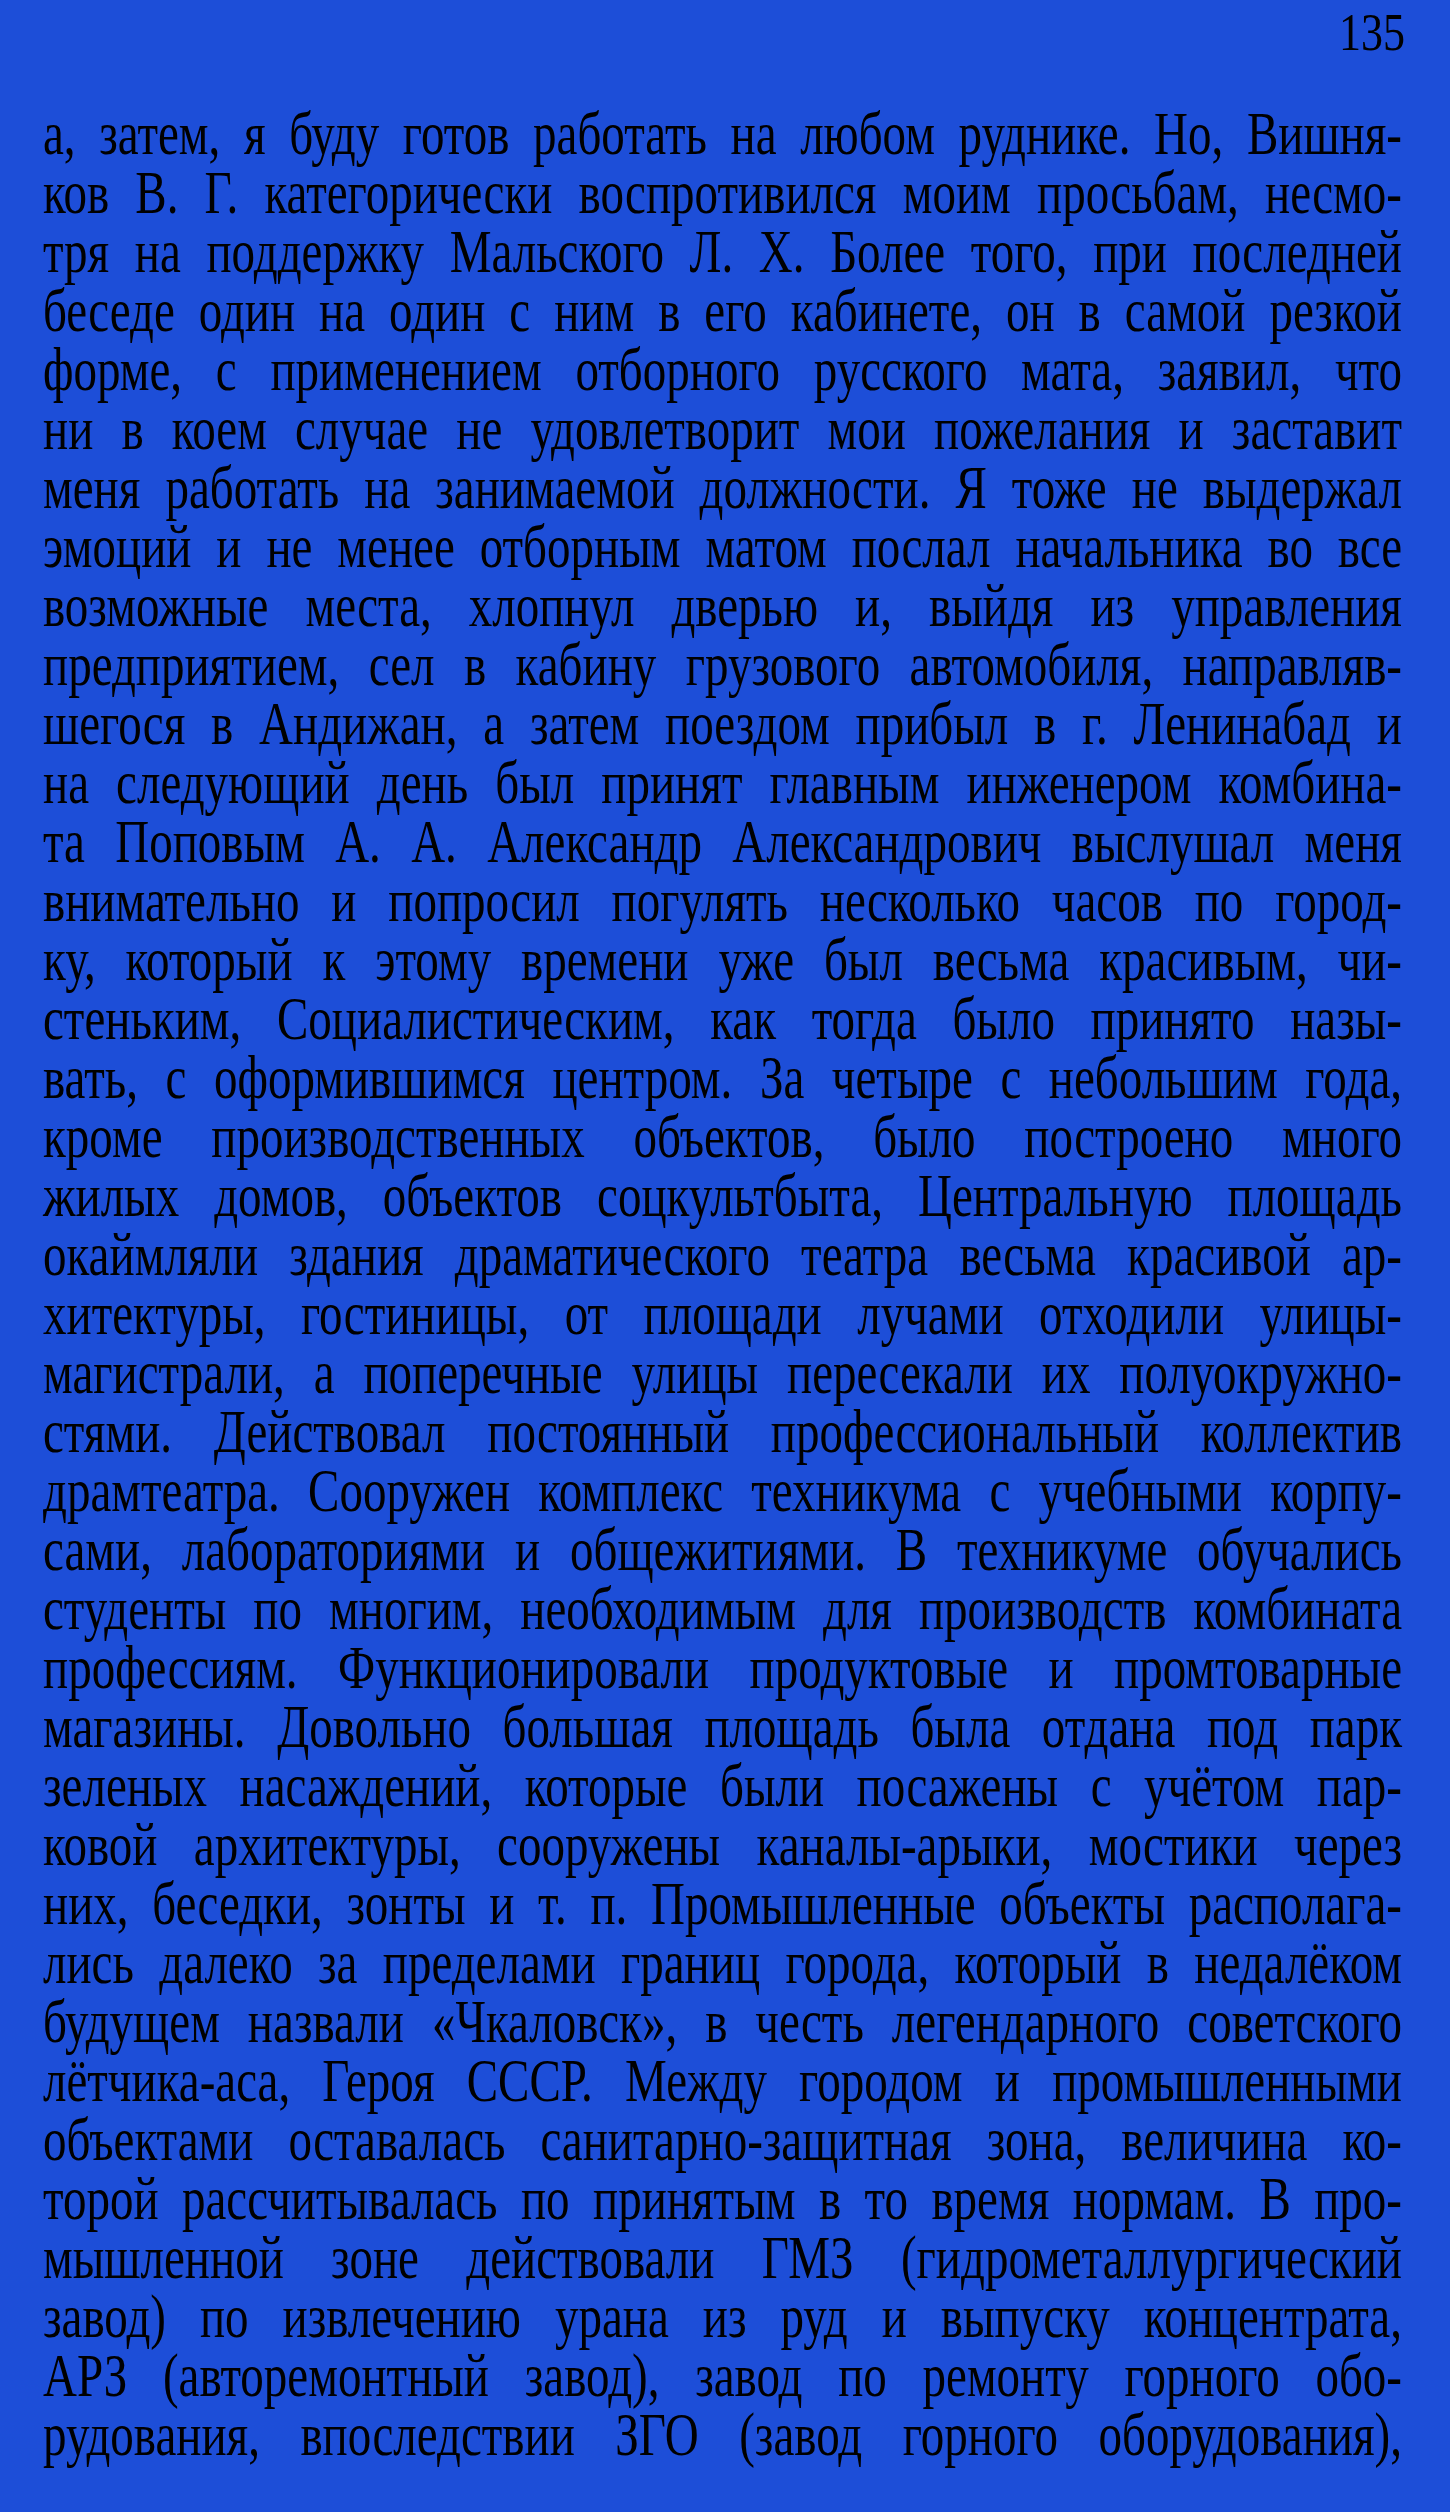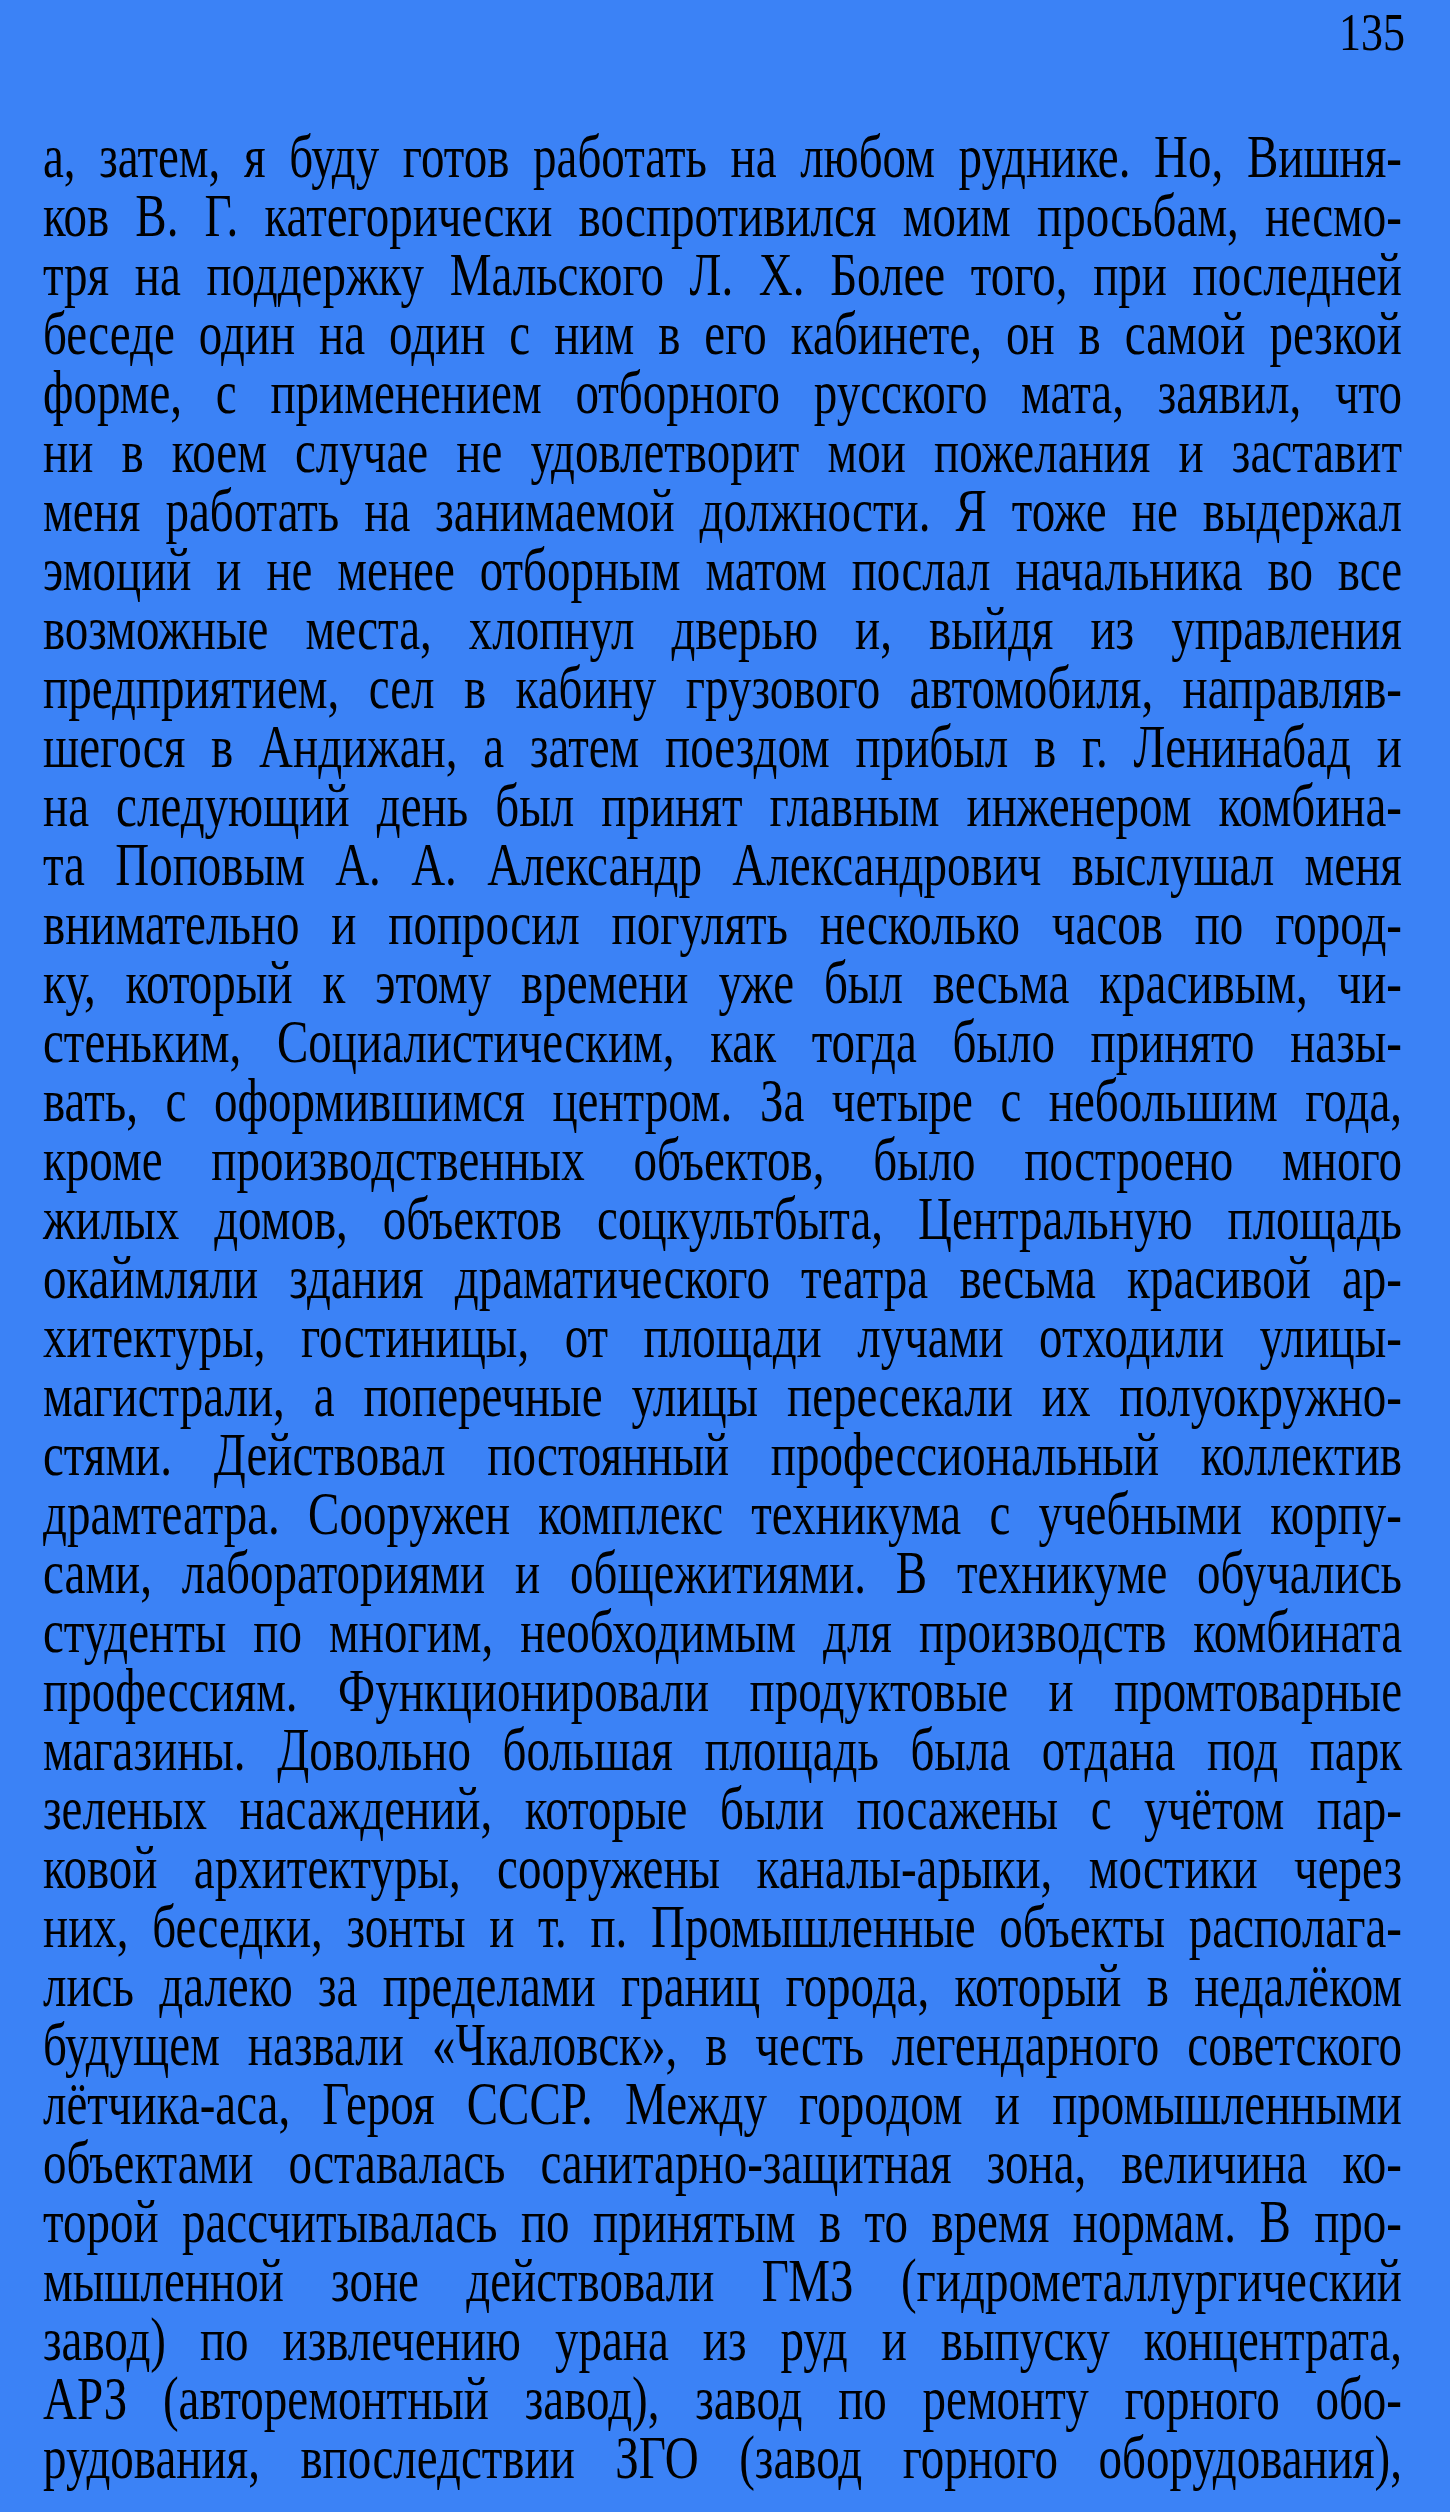--- a/index.html
+++ b/index.html
@@ -4,39 +4,39 @@
 <style>
   html, body {
     margin: 0;
     padding: 0;
     background: #ffffff;
   }
   .page {
     position: relative;
     width: 1450px;
     height: 2512px;
-    background: #3b82f6;
+    background: #1d4ed8;
     color: #000000;
     font-family: "Liberation Serif", "DejaVu Serif", serif;
     overflow: hidden;
   }
   .page-number {
     position: absolute;
     top: 1.8px;
     right: 45px;
     font-size: 44px;
     line-height: 51px;
     transform: scaleY(1.2);
     transform-origin: top right;
     text-align: right;
   }
   .text-block {
     position: absolute;
     left: 43px;
-    top: 127px;
+    top: 104px;
     width: 1359px;
   }
   .text-line {
     height: 59px;
     line-height: 59px;
     font-size: 47px;
     text-align: justify;
     text-align-last: justify;
     text-justify: inter-word;
     transform: scaleY(1.3);

